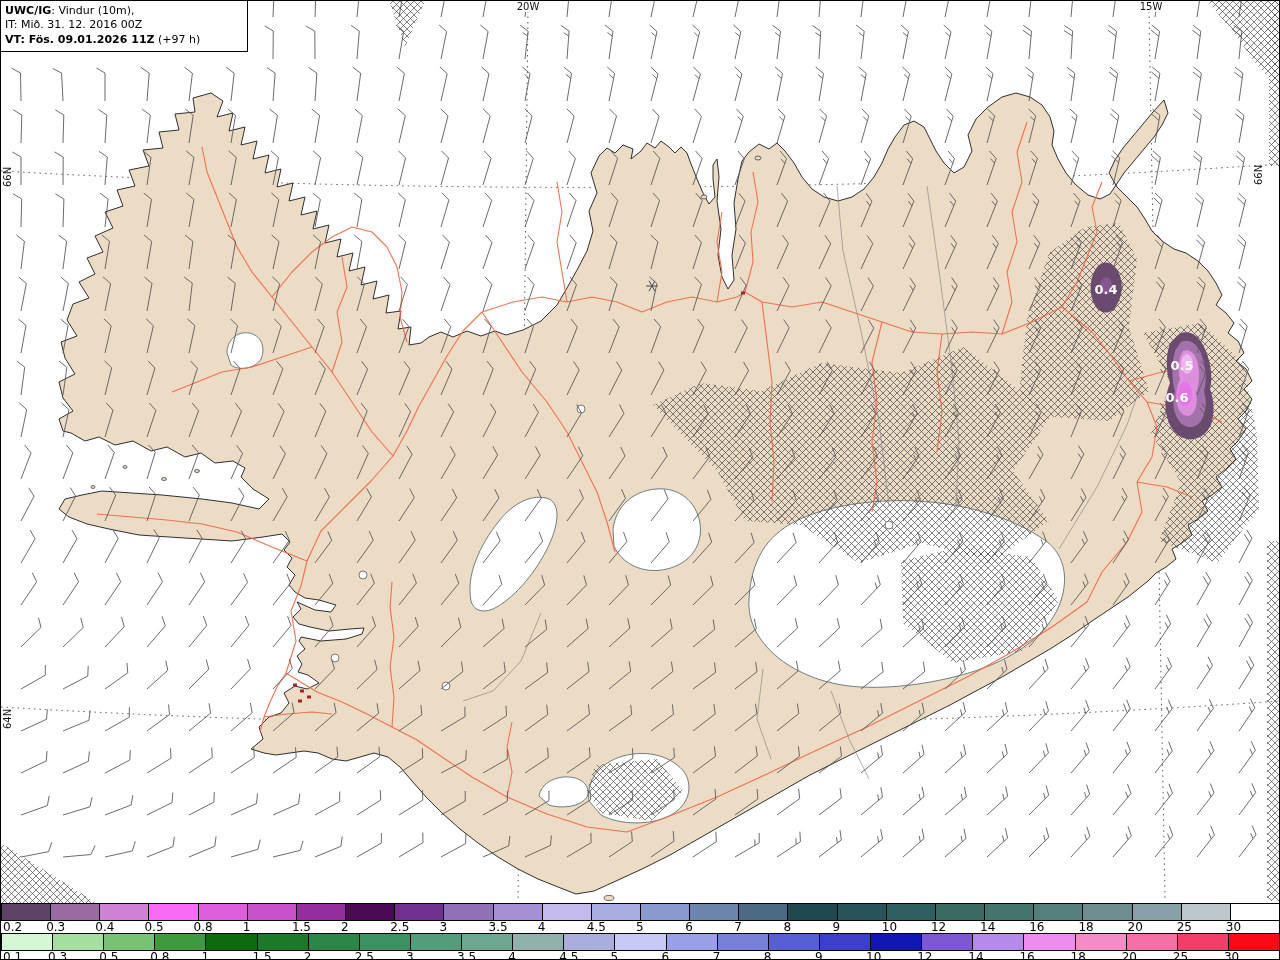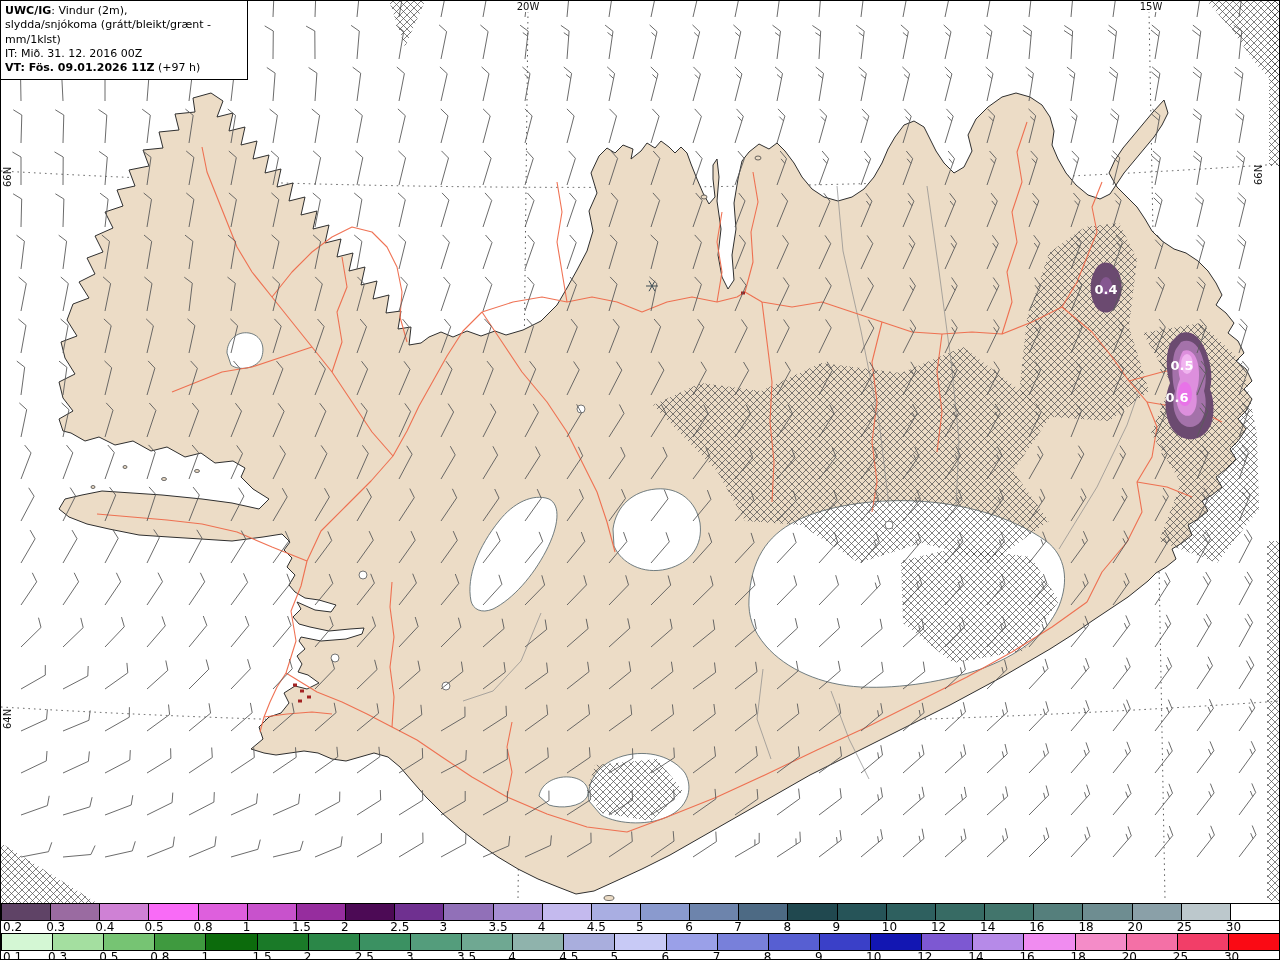--- a/index.html
+++ b/index.html
@@ -759,22 +759,21 @@
         <text x="527" y="9" font-size="10" fill="#111" text-anchor="middle">20W</text>
         <rect x="1137" y="0" width="26" height="11" fill="#fff"></rect>
         <text x="1150" y="9" font-size="10" fill="#111" text-anchor="middle">15W</text>
         <text x="10" y="186" font-size="10" fill="#111" transform="rotate(-90 10 186)">66N</text>
         <text x="10" y="728" font-size="10" fill="#111" transform="rotate(-90 10 728)">64N</text>
         <text x="1261" y="184" font-size="10" fill="#111" transform="rotate(-90 1261 184)">66N</text>
       </g>
     </svg>
 
   <div class="titlebox">
-    <div><b>UWC/IG</b><span>: Vindur (2m),</span></div>
-    <div>slydda/snjókoma (grátt/bleikt/grænt - mm/1klst)</div>
+    <div><b>UWC/IG</b><span>: Vindur (10m),</span></div>
     <div>IT: Mið. 31. 12. 2016 00Z</div>
     <div><b>VT: Fös. 09.01.2026 11Z</b><span> (+97 h)</span></div>
   </div>
 
   <div id="colorbars">
     <div class="bar" id="bar-sleet" style="top:0px">
         <div class="swatch" style="left: 0px; width: 49.1538px; background: rgb(95, 67, 102);"></div>
         <div class="swatch" style="left: 49.1538px; width: 49.1538px; background: rgb(154, 107, 161);"></div>
         <div class="swatch" style="left: 98.3077px; width: 49.1538px; background: rgb(207, 129, 213);"></div>
         <div class="swatch" style="left: 147.462px; width: 49.1538px; background: rgb(249, 107, 247);"></div>

